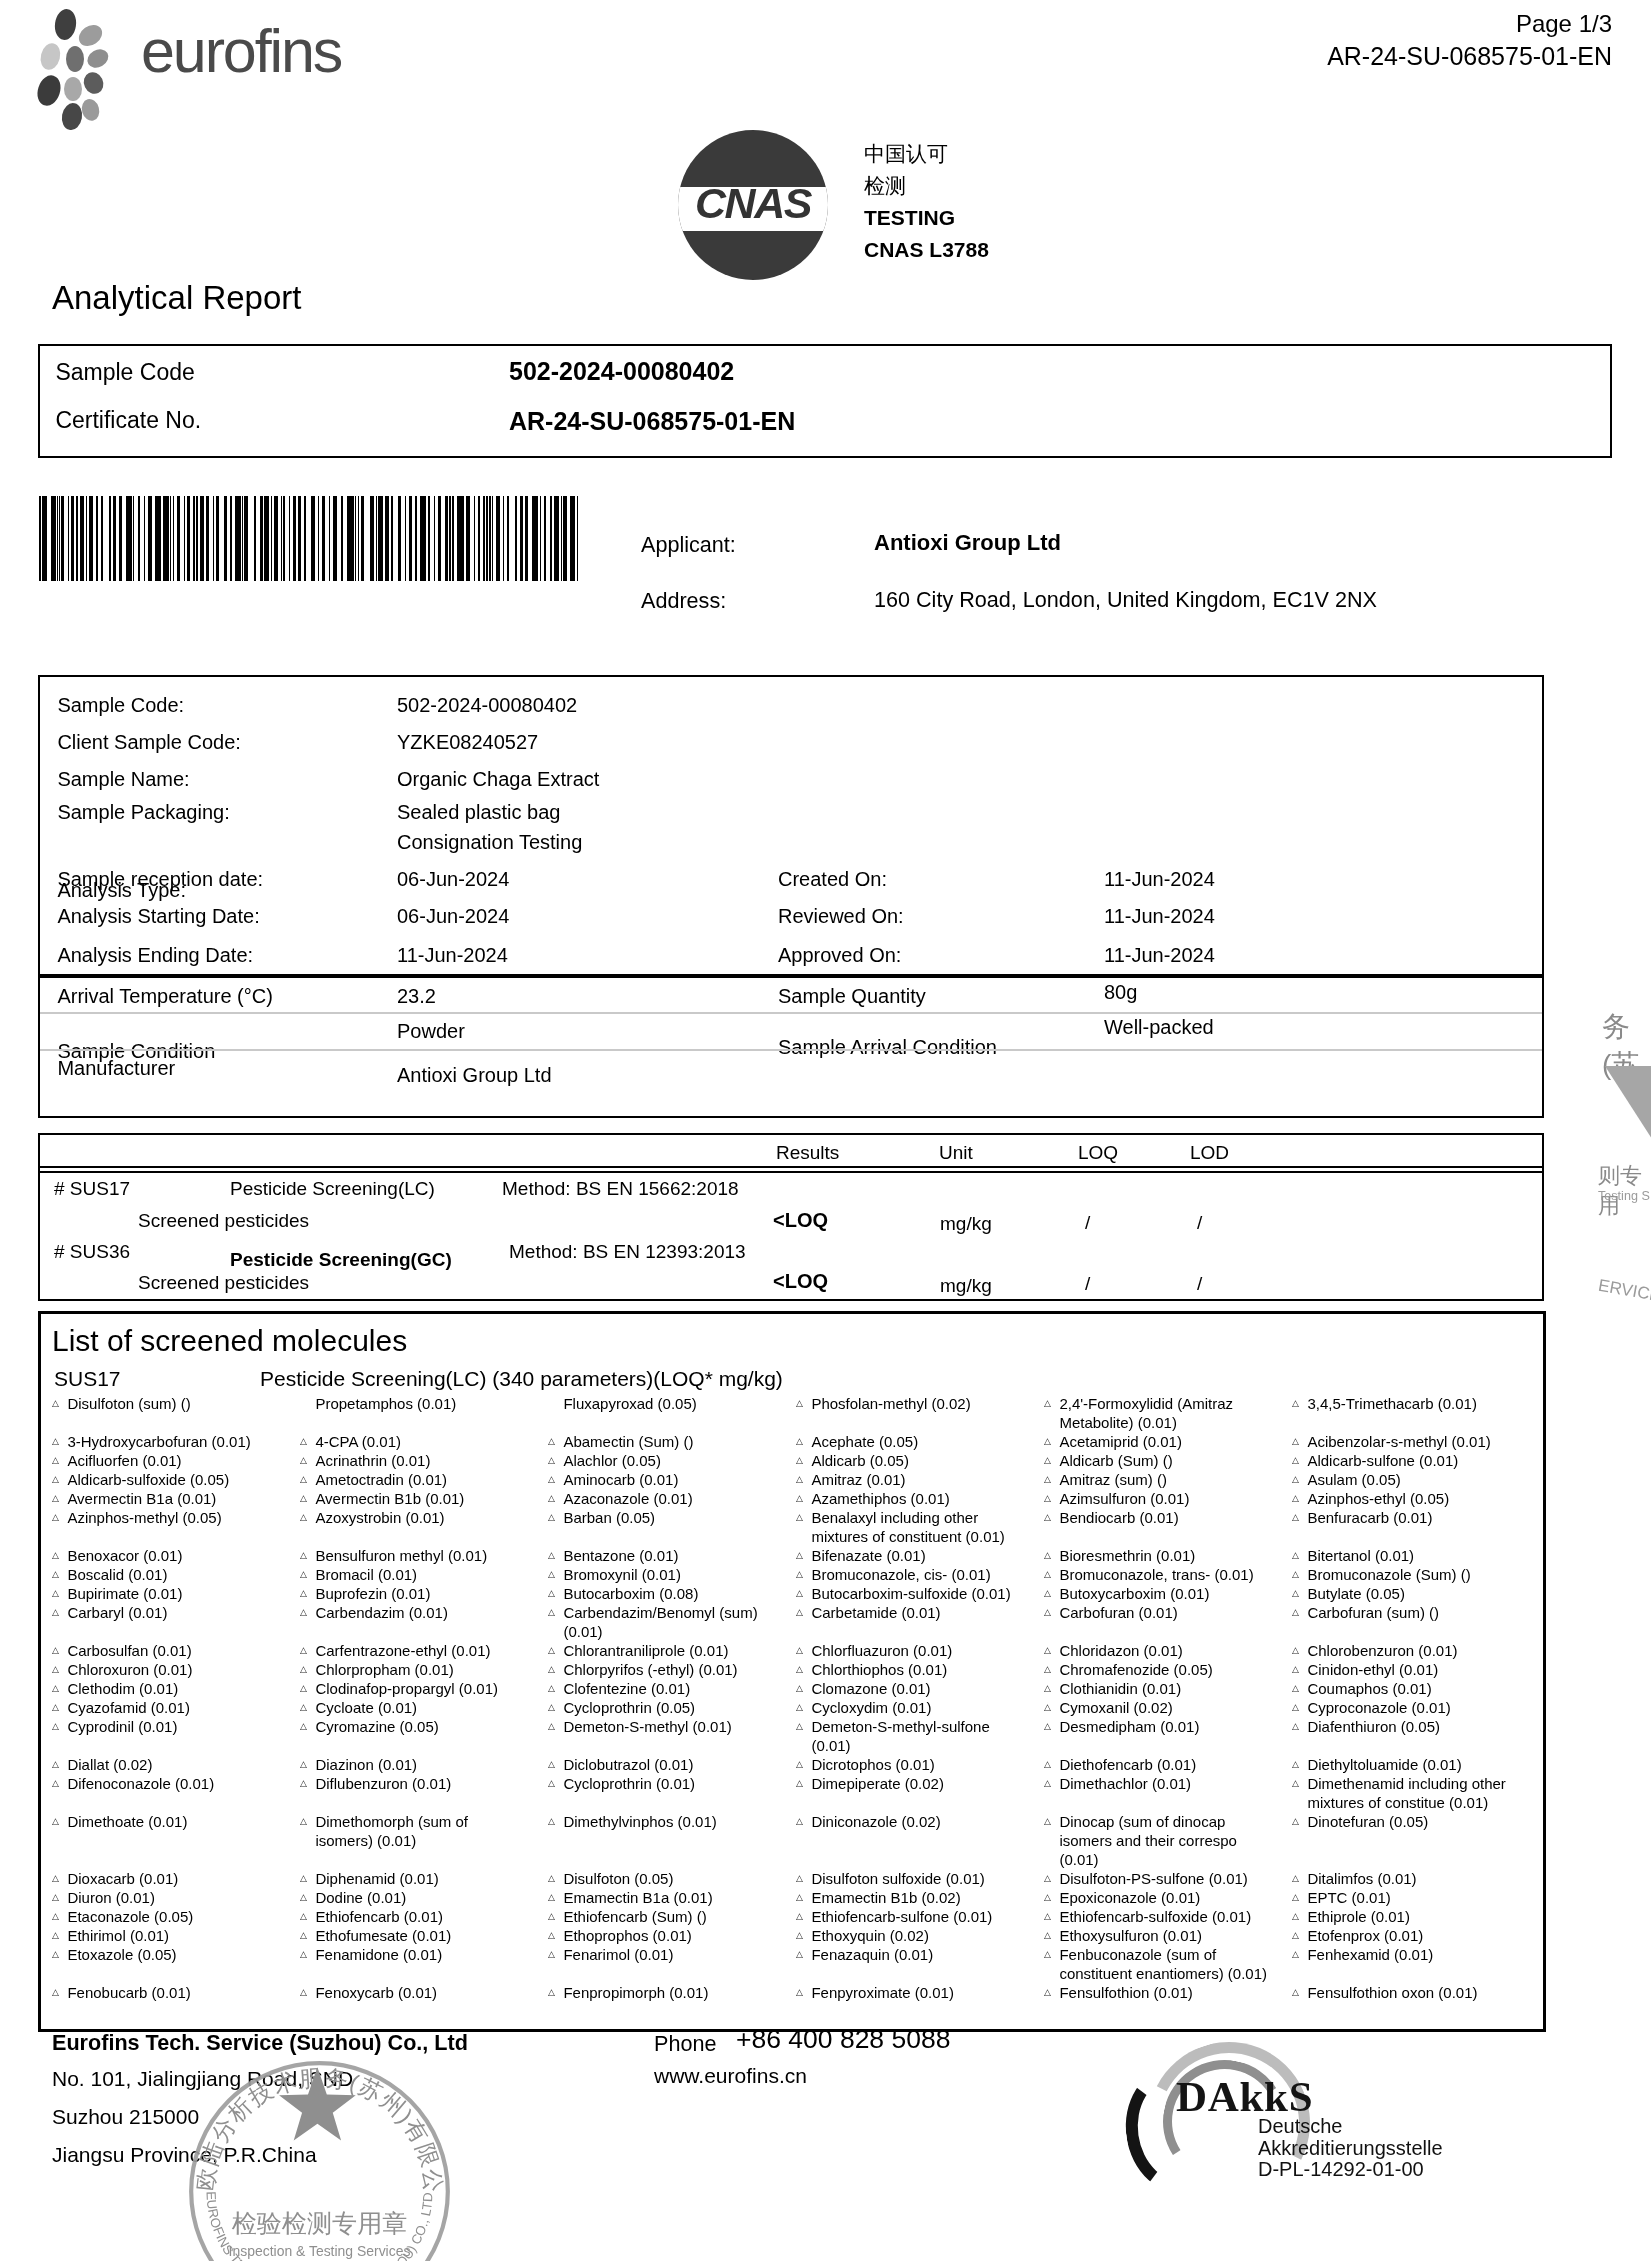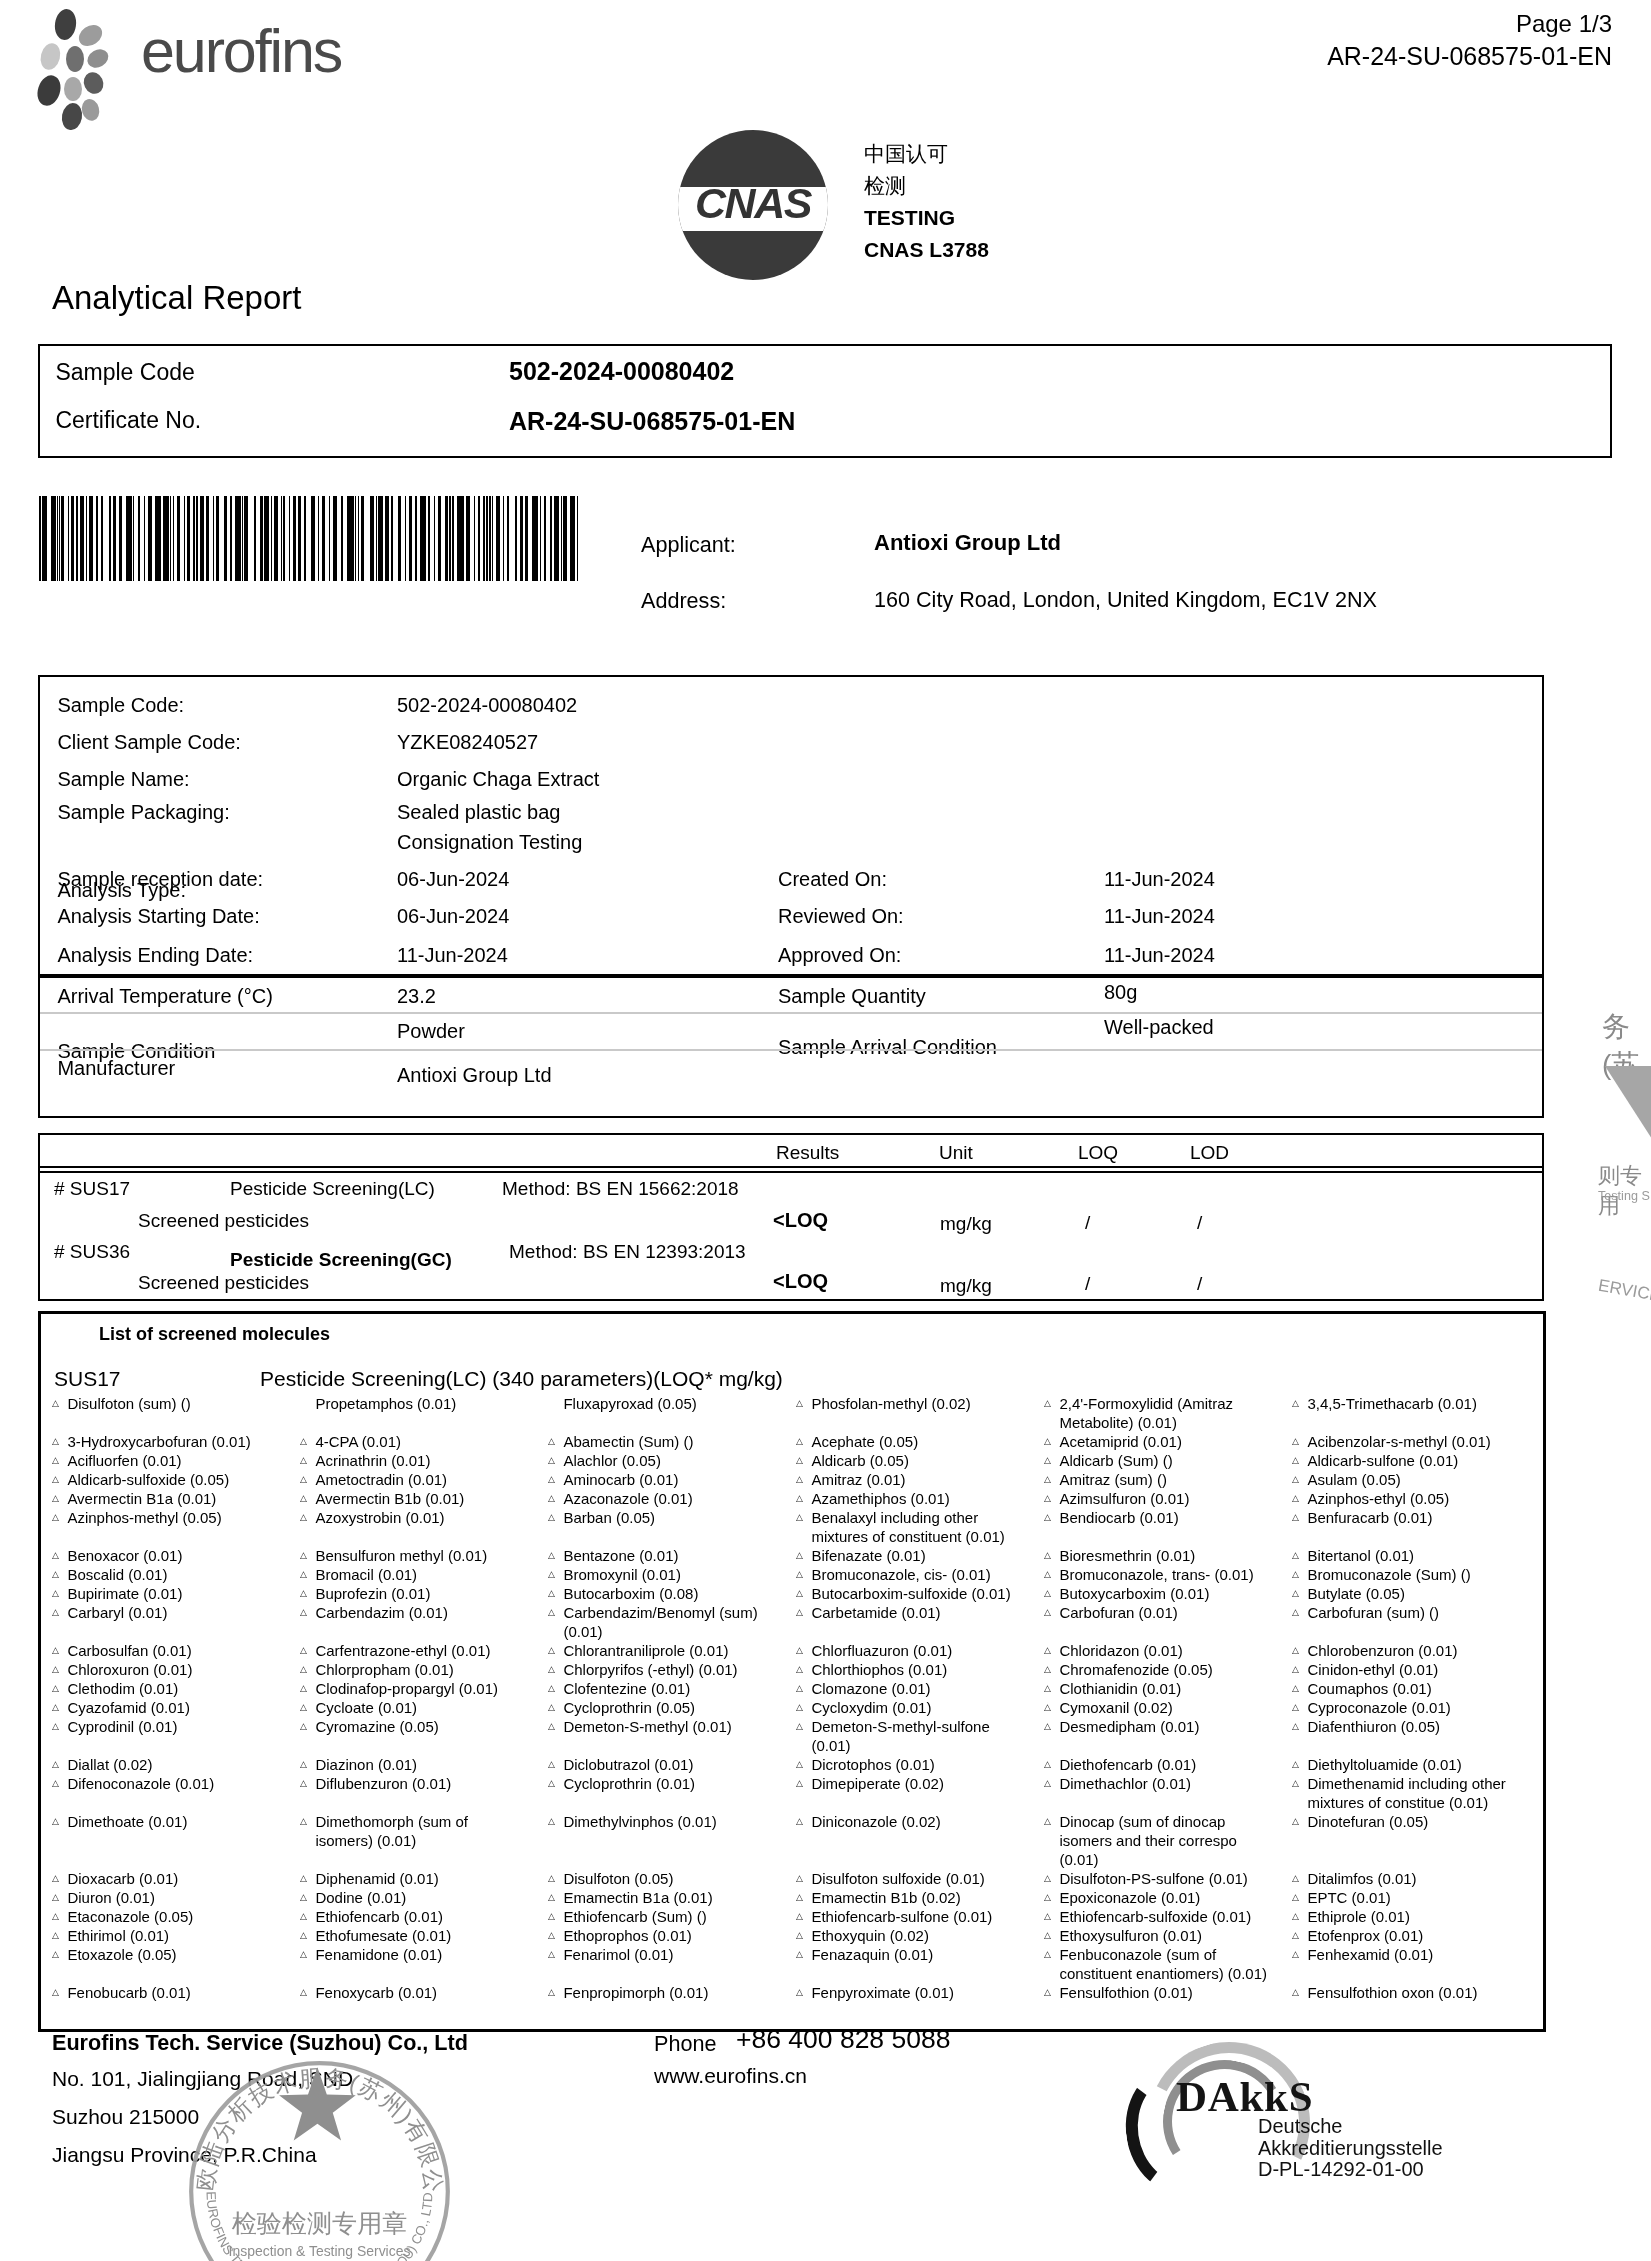--- a/index.html
+++ b/index.html
@@ -33,21 +33,21 @@
   .barcode{
     background-image:
       repeating-linear-gradient(90deg,#000 0 1.4px,transparent 1.4px 3.5px,#000 3.5px 6.3px,transparent 6.3px 7.7px,#000 7.7px 8.4px,transparent 8.4px 12px,#000 12px 14px,transparent 14px 18px,#000 18px 19.5px,transparent 19.5px 21.6px,#000 21.6px 25px,transparent 25px 29px),
       repeating-linear-gradient(90deg,#000 0 2.1px,transparent 2.1px 6.3px,#000 6.3px 7.7px,transparent 7.7px 13.3px,#000 13.3px 17px,transparent 17px 20px,#000 20px 21px,transparent 21px 26px,#000 26px 26.5px,transparent 26.5px 37px);
   }
   
   .res-head{font-size:19px;}
   .res-cell{font-size:19px;}
   .res-result{font-size:20px;font-weight:bold;}
   
-  .mol-heading{font-size:18px;font-weight:bold;margin-left:47px;}
+  .mol-heading{font-size:30px;font-weight:normal;}
   .mol-sub{font-size:21px;}
   #molecule-grid{position:absolute;left:52px;top:1394px;width:1488px;}
   .mrow{display:grid;grid-template-columns:repeat(6,1fr);}
   .mcell{display:flex;align-items:flex-start;padding-right:22px;box-sizing:border-box;
     font-size:15px;line-height:19px;}
   .tri{flex:0 0 15.4px;font-size:9px;line-height:19px;color:#222;}
   .mtext{flex:1;}
   
   .foot-company{font-size:21.6px;font-weight:bold;}
   .foot-line{font-size:21px;}

